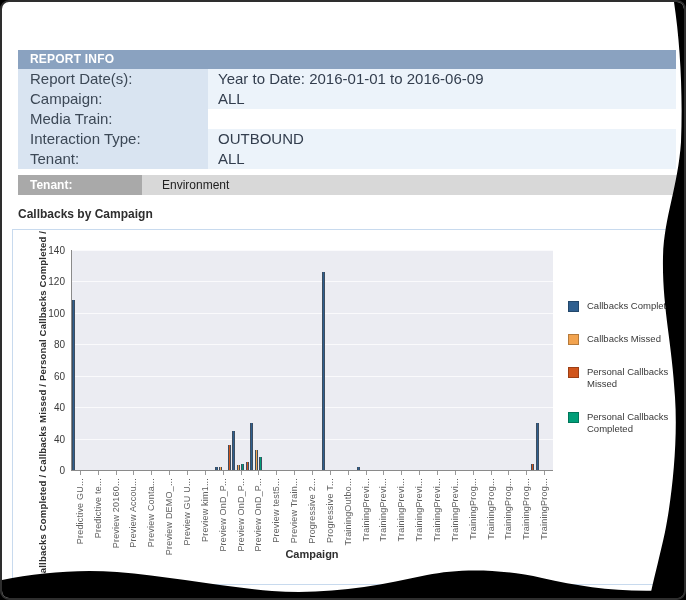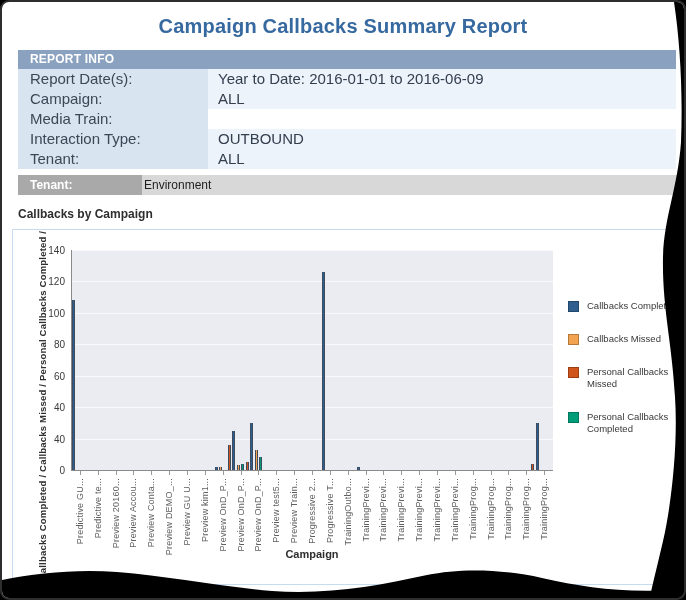--- a/index.html
+++ b/index.html
@@ -16,21 +16,21 @@
   .info-header{height:19px;background:#8aa2c0;color:#fff;font-weight:bold;font-size:12px;
     line-height:19px;padding-left:12px;letter-spacing:.2px;}
   .info-row{display:flex;height:20px;font-size:15px;line-height:20px;color:#3c4856;}
   .info-row .lbl{width:190px;background:#d9e4f1;padding-left:12px;flex:none;}
   .info-row .val{flex:1;background:#ecf3fa;padding-left:10px;color:#333e4e;}
 
   
   .tenant-bar{position:absolute;left:16px;top:173px;right:0;height:20px;display:flex;font-size:12px;}
   .tenant-bar .t-lbl{width:124px;flex:none;background:#a9a9a9;color:#fff;font-weight:bold;
     line-height:20px;padding-left:12px;}
-  .tenant-bar .t-val{flex:1;background:#d8d8d8;color:#1f1f1f;line-height:20px;padding-left:2px;}
+  .tenant-bar .t-val{flex:1;background:#d8d8d8;color:#1f1f1f;line-height:20px;padding-left:20px;}
 
   .section-title{position:absolute;left:16px;top:205px;font-size:12px;font-weight:bold;color:#2e2e2e;text-align:center;}
 
   
   .chart-panel{position:absolute;left:10px;top:227px;width:676px;height:356px;
     background:#fff;border:1px solid #c8daee;overflow:hidden;}
   .plot{position:absolute;left:58px;top:20px;width:482px;height:220px;background:#ebecf2;}
   .gridline{position:absolute;left:0;width:100%;height:1px;background:#fafafc;}
   .axis-y{position:absolute;left:58px;top:20px;width:1px;height:220px;background:#8a8a8a;}
   .axis-x{position:absolute;left:58px;top:240px;width:482px;height:1px;background:#8a8a8a;}
@@ -51,21 +51,20 @@
   .legend-label{font-size:9.5px;color:#383838;line-height:12px;width:92px;}
 
   .torn{position:absolute;inset:0;pointer-events:none;}
 </style>
 </head>
 <body>
 
 <div id="stage">
   <div class="page">
 
-    <div class="report-title">Campaign Callbacks Summary Report</div>
 
     <div class="info-table">
       <div class="info-header">REPORT INFO</div>
       <div id="report-rows">
           <div class="info-row">
             <div class="lbl">Report Date(s):</div>
             <div class="val">Year to Date: 2016-01-01 to 2016-06-09</div>
           </div>
           <div class="info-row">
             <div class="lbl">Campaign:</div>

